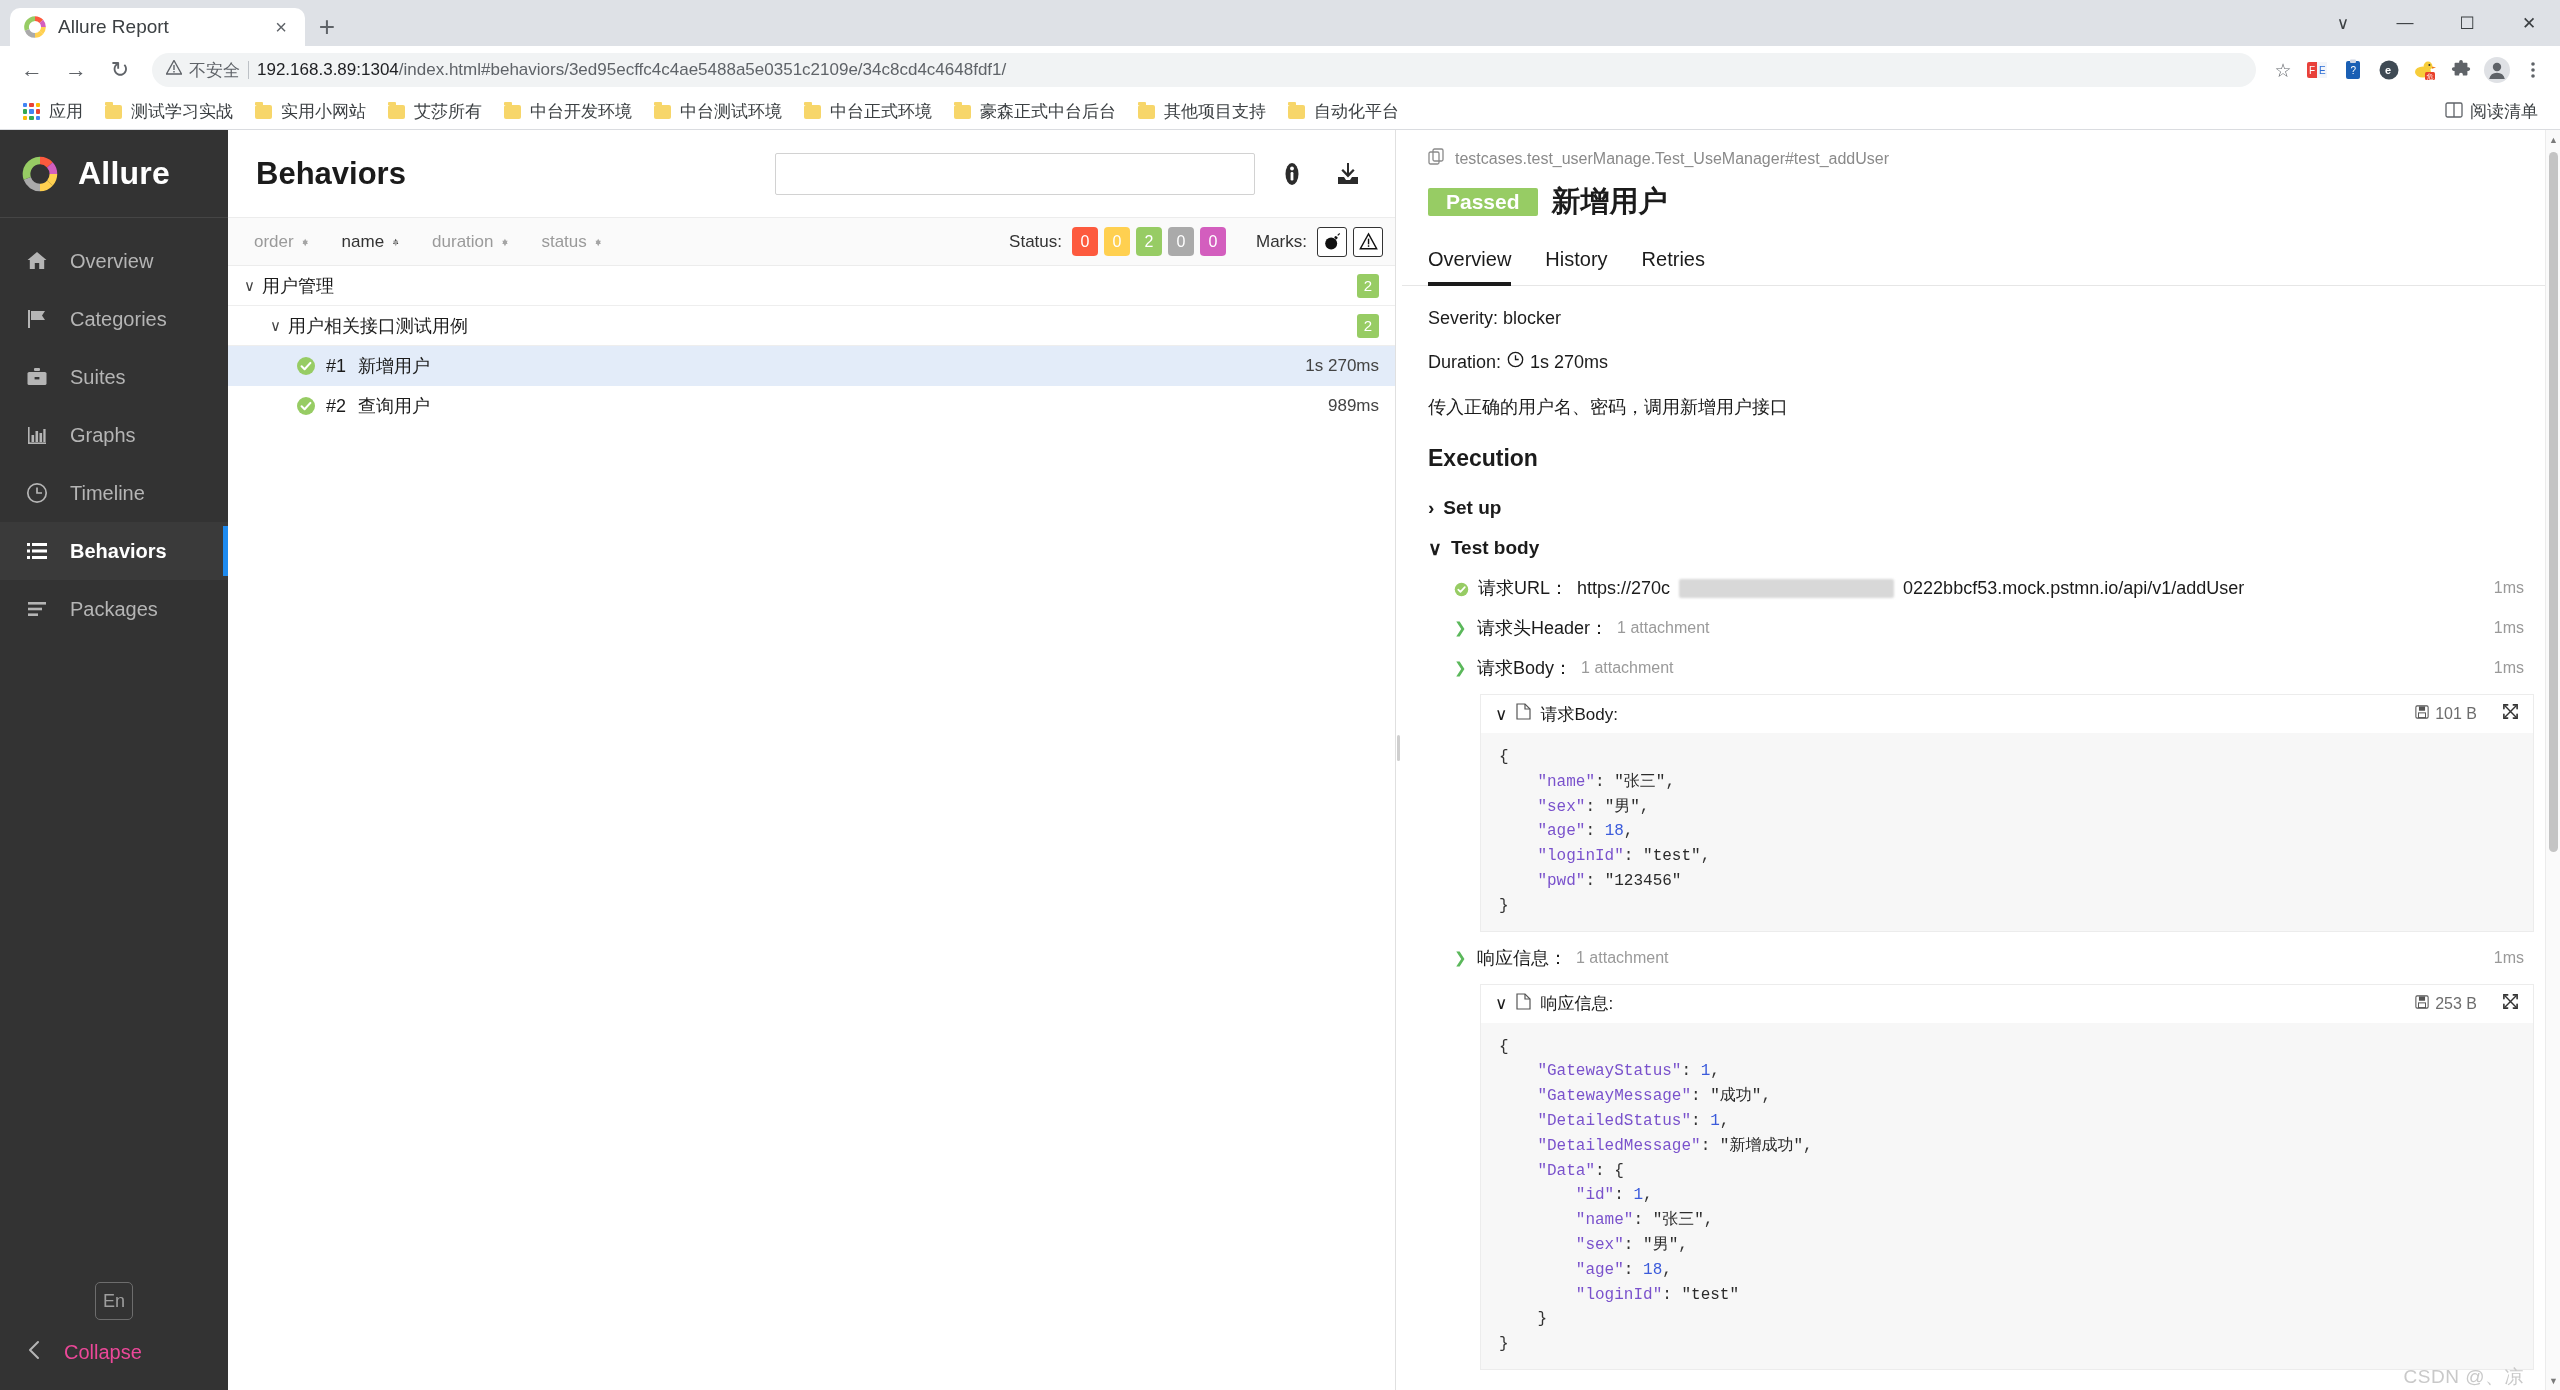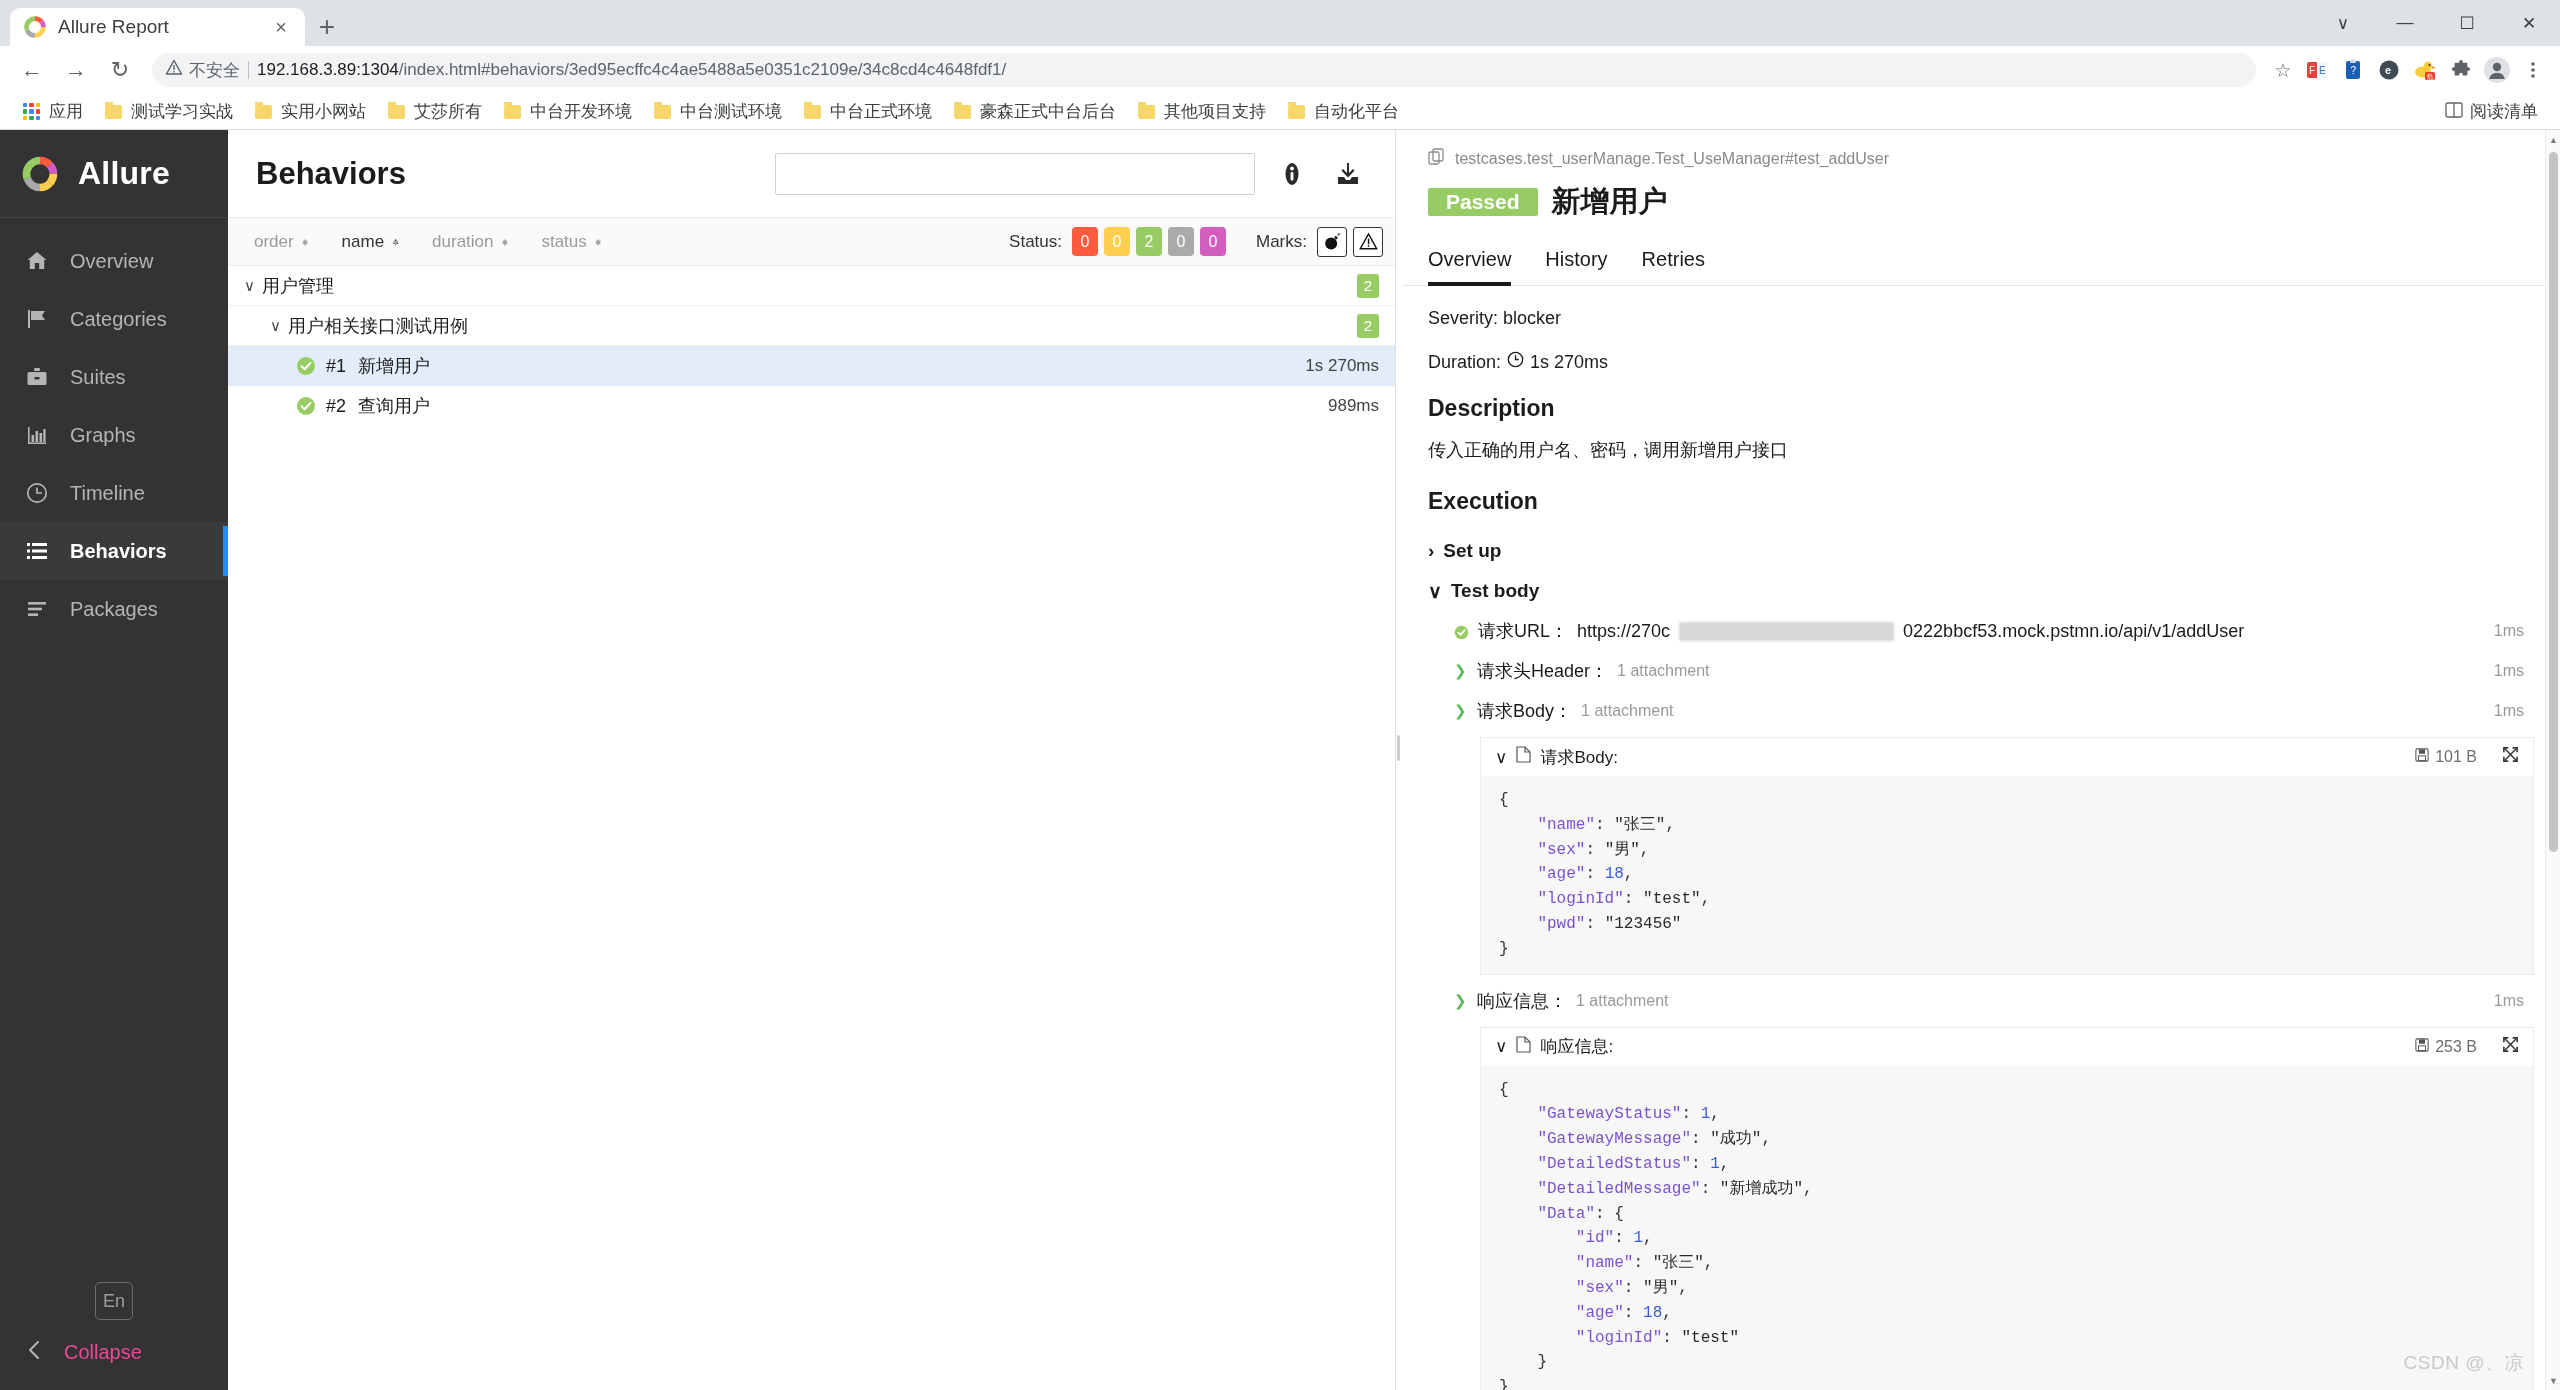--- a/index.html
+++ b/index.html
@@ -304,21 +304,21 @@
   .vscroll .thumb {
     position: absolute; left: 3px; width: 9px; background: #c4c4c4;
     border-radius: 5px; top: 22px; height: 700px;
   }
   .vscroll .arr { position:absolute; left:0; width:15px; height:15px; display:flex;
     align-items:center; justify-content:center; font-size:9px; color:#7a7a7a; }
   .vscroll .arr.up { top: 2px; }
   .vscroll .arr.dn { bottom: 2px; }
 
   .watermark {
-    position: absolute; right: 36px; bottom: 14px; font-size: 19px;
+    position: absolute; right: 36px; bottom: 0; font-size: 19px;
     color: #c9c9c9; letter-spacing: .5px;
   }
 </style>
 </head>
 <body>
 
 <div class="browser">
 
   <div class="tabstrip">
     <div class="tab">
@@ -734,21 +734,20 @@
             <span>Duration:</span>
             <span>
               <svg width="17" height="17" viewBox="0 0 18 18">
                   <circle cx="9" cy="9" r="7.6" fill="none" stroke="#1b1b1b" stroke-width="1.4"></circle>
                   <path d="M9 4.6V9h3.4" stroke="#1b1b1b" stroke-width="1.4" fill="none"></path>
                 </svg>
             </span>
             <span>1s 270ms</span>
           </div>
 
-          <div class="sec-h">Description</div>
           <div class="desc-text">传入正确的用户名、密码，调用新增用户接口</div>
 
           <div class="sec-h">Execution</div>
 
           <div class="exec-row">
             <span>›</span>
             <span>Set up</span>
           </div>
 
           <div class="exec-row">

